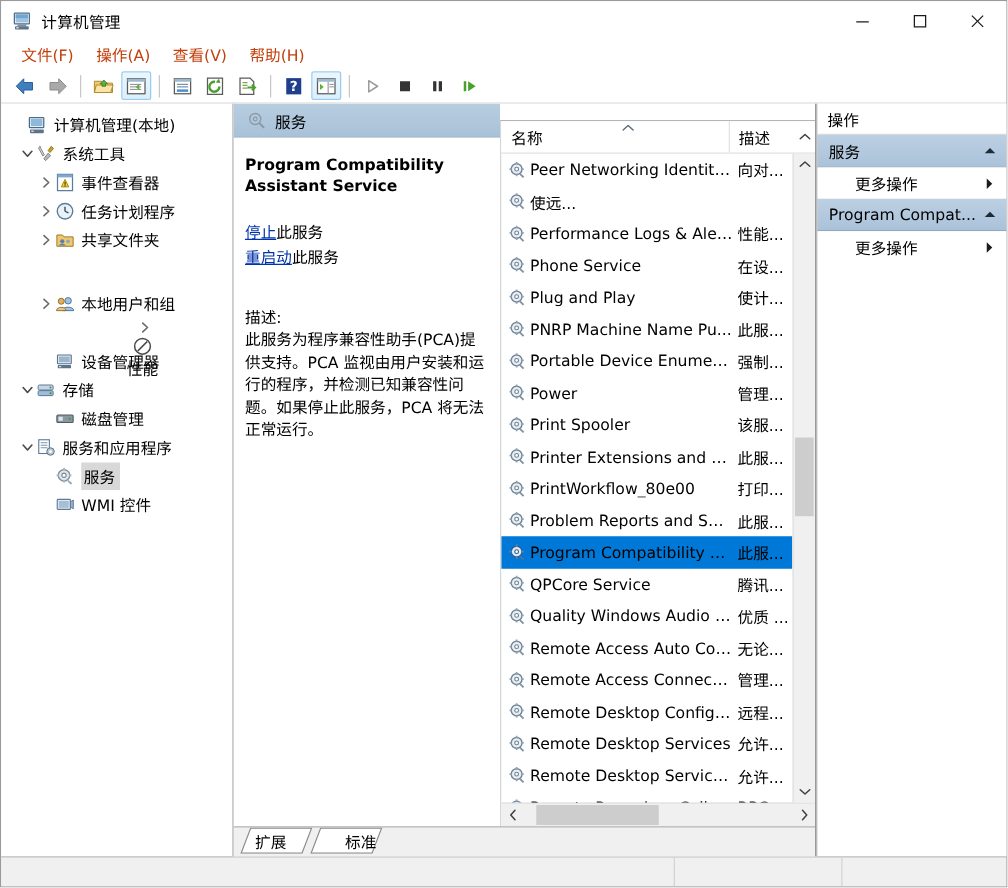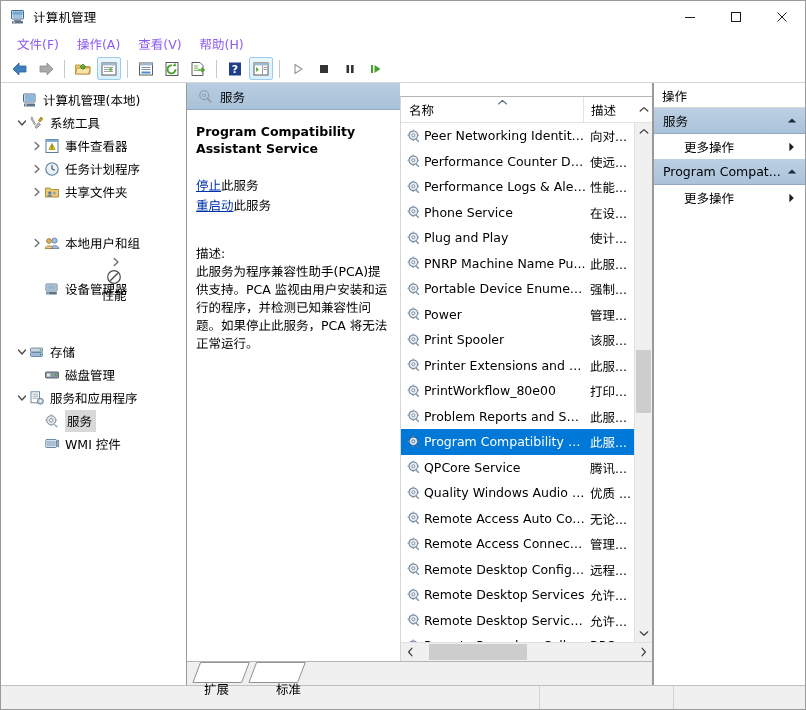--- a/index.html
+++ b/index.html
@@ -70,21 +70,21 @@
     height: 23px;
     flex: 0 0 23px;
     display: flex;
     align-items: center;
     padding-left: 7px;
     background: #ffffff;
     font-size: 12.5px;
   }
   .menu-item {
     padding: 2px 9px 3px 9px;
-    color: #8b5cf6;
+    color: #c2410c;
     white-space: nowrap;
   }
 
   
   .toolbar {
     height: 27px;
     flex: 0 0 27px;
     display: flex;
     align-items: center;
     padding-left: 6px;
@@ -294,21 +294,21 @@
     width: 44px; flex: 0 0 44px;
     overflow: hidden;
     text-overflow: clip;
     white-space: nowrap;
   }
   .srow.selected {
     background: #0078d7;
     color: #ffffff;
   }
   .srow.selected .sname,
-  .srow.selected .sdesc { color: #ffffff; }
+  .srow.selected .sdesc { color: #000000; }
 
   
   .vscroll {
     width: 17px; flex: 0 0 17px;
     background: #f0f0f0;
     border-left: 1px solid #e0e0e0;
     display: flex;
     flex-direction: column;
     position: relative;
   }
@@ -359,21 +359,21 @@
     align-items: flex-start;
     padding-left: 4px;
     position: relative;
   }
   .tab {
     position: relative;
     height: 21px;
     display: flex;
     align-items: center;
     font-size: 12.5px;
-    padding: 16px 9px 0 13px;
+    padding: 0 9px 0 13px;
     margin-right: -4px;
     background: #ffffff;
     color: #000;
     clip-path: polygon(7px 0, 100% 0, calc(100% - 7px) 100%, 0 100%);
     border: 0;
   }
   .tab-wrap { position: relative; height: 21px; }
   .tab-shape {
     position: absolute; left: 0; top: 0;
     height: 21px;
@@ -713,21 +713,21 @@
           <svg class="ico-svg" width="16" height="16" viewBox="0 0 16 16">
             <rect x="2" y="3" width="11" height="7" rx="0.6" fill="#e7eef4" stroke="#58708a" stroke-width="0.9"></rect>
             <rect x="3.2" y="4.2" width="8.6" height="4.6" fill="#9ab6cd"></rect>
             <rect x="2.2" y="11" width="10.6" height="2.6" rx="0.5" fill="#5d7488"></rect>
             <rect x="3.2" y="11.8" width="1.8" height="1" fill="#cfdbe5"></rect>
           </svg>
         </div>
         <div class="tree-label">设备管理器</div>
       </div>
 
-      <div class="tree-row" style="padding-left:13px;margin-top:40px;">
+      <div class="tree-row" style="padding-left:13px;">
         <div class="tree-chevron">
           <svg class="ico-svg" width="10" height="10" viewBox="0 0 10 10">
               <path d="M1.5 3 L5 7 L8.5 3" fill="none" stroke="#4a4a4a" stroke-width="1.3" stroke-linecap="round" stroke-linejoin="round"></path>
             </svg>
         </div>
         <div class="tree-ico">
           <svg class="ico-svg" width="16" height="16" viewBox="0 0 16 16">
             <rect x="1.5" y="4" width="12" height="4" rx="1" fill="#c9d6e2" stroke="#5b7a96" stroke-width="0.8"></rect>
             <rect x="1.5" y="8.5" width="12" height="4" rx="1" fill="#9fbdd8" stroke="#5b7a96" stroke-width="0.8"></rect>
             <circle cx="11.4" cy="6" r="0.8" fill="#4a8a3a"></circle>
@@ -875,21 +875,20 @@
                       <circle cx="7.3" cy="7.3" r="1.5" fill="#ffffff" stroke="#6f8296" stroke-width="0.9"></circle>
                       <g fill="#8fa2b4">
                         <rect x="6.6" y="1.6" width="1.4" height="1.8"></rect>
                         <rect x="6.6" y="11.2" width="1.4" height="1.8"></rect>
                         <rect x="1.6" y="6.6" width="1.8" height="1.4"></rect>
                         <rect x="11.2" y="6.6" width="1.8" height="1.4"></rect>
                       </g>
                       <path d="M10.3 10.4 L13.4 13.3 L12.3 14.3 L9.5 11.5 Z" fill="#7f93a7"></path>
                     </svg>
                   </span>
-                  <span class="sname">Performance Counter DL...</span>
                   <span class="sdesc">使远...</span>
                 </div>
                 <div class="srow">
                   <span class="gear">
                     <svg class="ico-svg" width="16" height="16" viewBox="0 0 16 16">
                       <circle cx="7.3" cy="7.3" r="4.3" fill="#e9eef3" stroke="#6f8296" stroke-width="1.1"></circle>
                       <circle cx="7.3" cy="7.3" r="1.5" fill="#ffffff" stroke="#6f8296" stroke-width="0.9"></circle>
                       <g fill="#8fa2b4">
                         <rect x="6.6" y="1.6" width="1.4" height="1.8"></rect>
                         <rect x="6.6" y="11.2" width="1.4" height="1.8"></rect>

